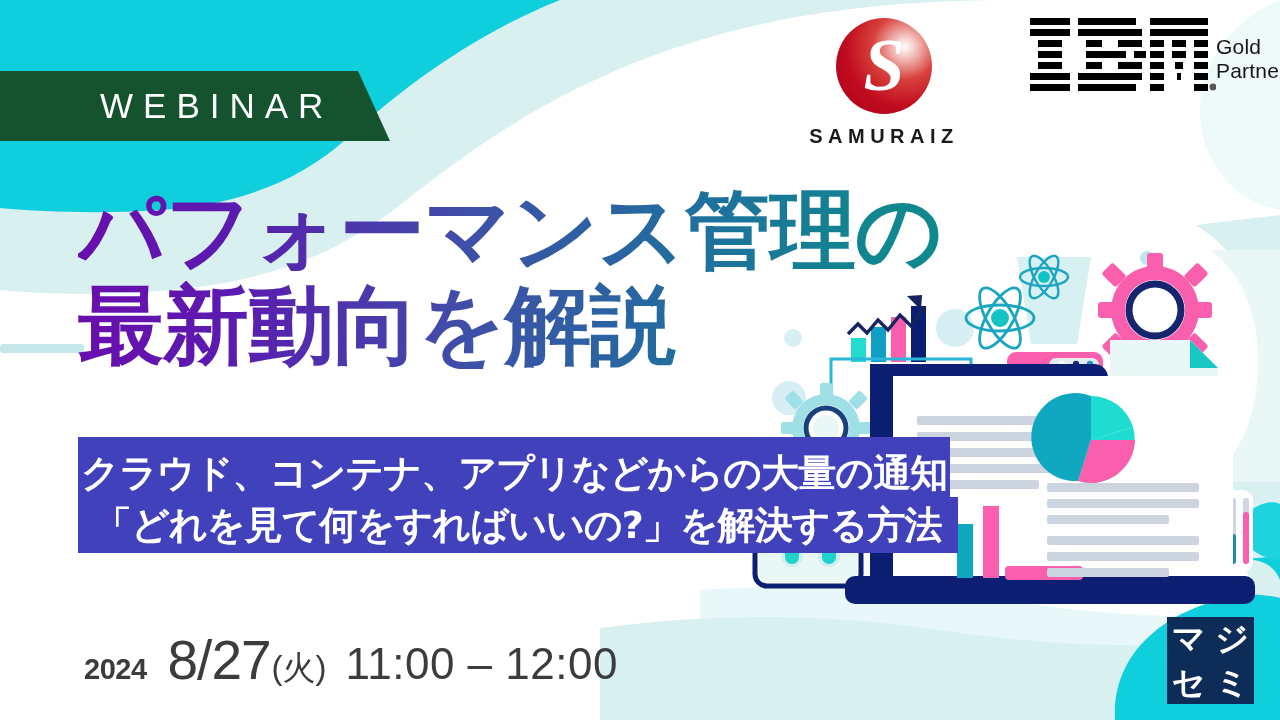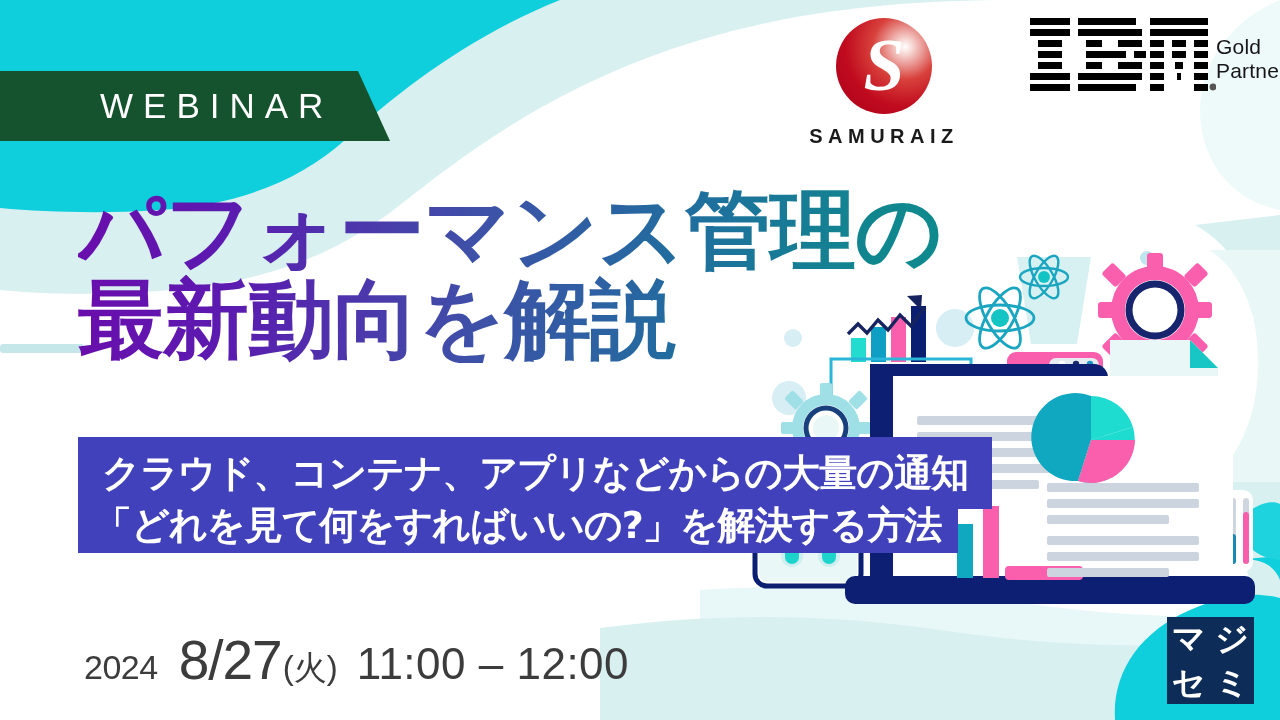--- a/index.html
+++ b/index.html
@@ -37,33 +37,33 @@
   #ibm-partner{margin-top:7px;font-size:21px;color:#161616;letter-spacing:.2px;}
 
   
   #main-title{position:absolute;left:78px;top:186px;width:930px;
      font-size:86px;font-weight:700;line-height:1.03;letter-spacing:-1px;
      font-family:"DejaVu Sans","Liberation Sans",sans-serif;}
   #main-title .line{
      background:linear-gradient(100deg,#6a0dad 0%,#5b1bb0 17%,#3f4fa8 42%,#1f6f9e 66%,#11858f 84%,#0b8f8c 100%);
      -webkit-background-clip:text;background-clip:text;color:transparent;
      -webkit-text-fill-color:transparent;display:block;white-space:nowrap;}
-  #main-title .line2{margin-top:0;}
+  #main-title .line2{margin-top:6px;}
 
   
   .sub-bar{position:absolute;left:78px;background:#4141bb;color:#ffffff;
      font-family:"DejaVu Sans","Liberation Sans",sans-serif;font-weight:700;
      display:flex;align-items:center;white-space:nowrap;letter-spacing:-1px;}
-  #sub-bar-1{top:437px;height:72px;font-size:38px;padding:0 24px;}
+  #sub-bar-1{top:437px;height:72px;font-size:38px;padding:0 3px;}
   #sub-bar-2{top:497px;height:56px;font-size:38px;padding:0 16px;}
 
   
   #date-line{position:absolute;left:84px;top:628px;display:flex;align-items:baseline;color:#3c3c3c;
      font-family:"Liberation Sans",sans-serif;}
-  #date-year{font-size:34px;font-weight:400;letter-spacing:-.5px;}
+  #date-year{font-size:29px;font-weight:700;letter-spacing:-.5px;}
   #date-day{font-size:55px;font-weight:400;margin-left:21px;letter-spacing:-1px;}
   #date-dow{font-size:33px;font-weight:400;margin-left:1px;}
   #date-time{font-size:44px;font-weight:400;margin-left:19px;letter-spacing:.5px;}
 
   
   #majisemi-logo{position:absolute;left:1167px;top:617px;width:87px;height:87px;background:#0d2c57;
      display:grid;grid-template-columns:1fr 1fr;grid-template-rows:1fr 1fr;
      align-items:center;justify-items:center;color:#ffffff;
      font-family:"DejaVu Sans","Liberation Sans",sans-serif;font-size:33px;font-weight:700;line-height:1;}
   #majisemi-logo span{display:block;}

